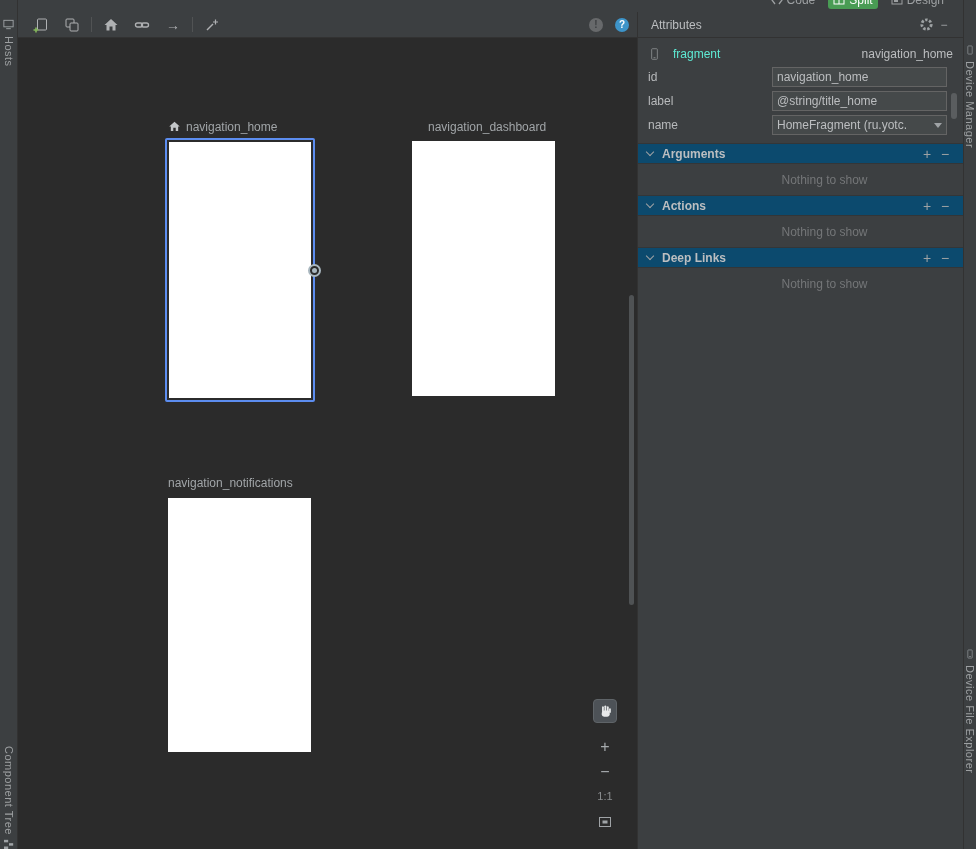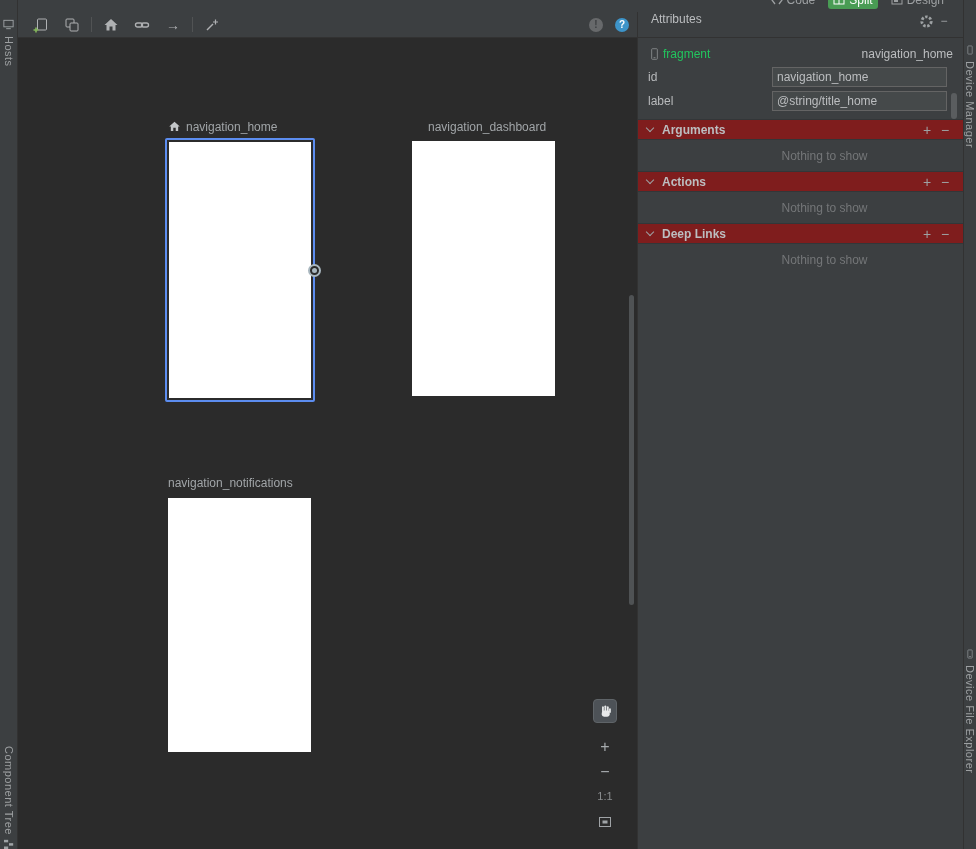--- a/index.html
+++ b/index.html
@@ -56,37 +56,37 @@
   
   .hand-btn{ position:absolute; left:575px; top:661px; width:24px; height:24px; background:#4d5257; border:1px solid #5f6468;
              border-radius:4px; display:flex; align-items:center; justify-content:center; }
   .zoom-txt{ position:absolute; color:#a7abae; text-align:center; }
   .zoom-pm{ font-size:16px; line-height:16px; width:16px; }
   .zoom-ratio{ font-size:11px; width:24px; color:#8a8d8f; }
   .fit-btn{ position:absolute; left:579px; top:776px; width:16px; height:16px; }
 
   
   .attr-panel{ left:637px; top:12px; width:326px; height:837px; background:#3c3f41; border-left:1px solid #323232; }
-  .attr-head{ display:flex; align-items:flex-start; height:26px; border-bottom:1px solid #323232; padding:0 10px 0 13px; color:#bcbec0; }
+  .attr-head{ display:flex; align-items:center; height:26px; border-bottom:1px solid #323232; padding:0 10px 0 13px; color:#bcbec0; }
   .head-spacer{ flex:1; }
   .head-ic{ width:18px; height:18px; display:flex; align-items:center; justify-content:center; color:#9ea2a4; }
   .comp-row{ display:flex; align-items:center; height:22px; padding:0 10px; margin-top:5px; }
-  .comp-type{ color:#22c55e; margin-left:2px; }
+  .comp-type{ color:#5eead4; margin-left:12px; }
   .comp-id{ color:#bcbec0; }
   .frow{ display:flex; align-items:center; height:24px; padding-left:10px; padding-right:16px; }
   .flabel{ width:124px; color:#b8babc; }
   .fvalue{ flex:1; min-width:0; }
   .tf{ width:100%; height:20px; background:#45494a; border:1px solid #646464; color:#bcbec0;
        font-family:"Liberation Sans",sans-serif; font-size:12px; padding:0 4px; outline:none; }
   .combo{ display:flex; align-items:center; height:20px; background:#45494a; border:1px solid #646464; padding:0 4px; color:#bcbec0; }
   .combo .val{ flex:1; white-space:nowrap; overflow:hidden; }
   .carrow{ width:0; height:0; border-left:4px solid transparent; border-right:4px solid transparent;
            border-top:5px solid #9fa3a6; margin-left:4px; }
   .sections{ margin-top:6px; }
-  .sec-head{ display:flex; align-items:center; height:21px; background:#7f1d1d; border-top:1px solid #333638;
+  .sec-head{ display:flex; align-items:center; height:21px; background:#0c4a6e; border-top:1px solid #333638;
              border-bottom:1px solid #333638; padding:0 9px; }
   .chev{ width:6px; height:6px; border-right:1.6px solid #9ea2a4; border-bottom:1.6px solid #9ea2a4;
          transform:rotate(45deg); margin-right:9px; margin-top:-3px; }
   .sec-title{ font-weight:bold; color:#bcbec0; }
   .hbtn{ width:18px; text-align:center; color:#9ea2a4; font-size:14px; line-height:14px; }
   .sec-empty{ height:31px; display:flex; align-items:center; justify-content:center; color:#747678;margin-left:48px; }
   .panel-scroll-thumb{ position:absolute; left:313px; top:81px; width:6px; height:26px; background:#5a5d5f; border-radius:3px; }
 </style>
 </head>
 <body>
@@ -253,20 +253,29 @@
     </div>
 
     <div class="frow">
       <span class="flabel">id</span>
       <span class="fvalue"><input class="tf" type="text" value="navigation_home" style=""></span>
     </div>
     <div class="frow">
       <span class="flabel">label</span>
       <span class="fvalue"><input class="tf" type="text" value="@string/title_home" style=""></span>
     </div>
+    <div class="frow">
+      <span class="flabel">name</span>
+      <span class="fvalue">
+        <span class="combo">
+          <span class="val">HomeFragment (ru.yotc.</span>
+          <span class="carrow"></span>
+        </span>
+      </span>
+    </div>
 
     <div class="sections">
       <div class="sec-head">
         <span class="chev"></span>
         <span class="sec-title">Arguments</span>
         <span class="head-spacer"></span>
         <span class="hbtn">+</span>
         <span class="hbtn">−</span>
       </div>
       <div class="sec-empty">Nothing to show</div>

